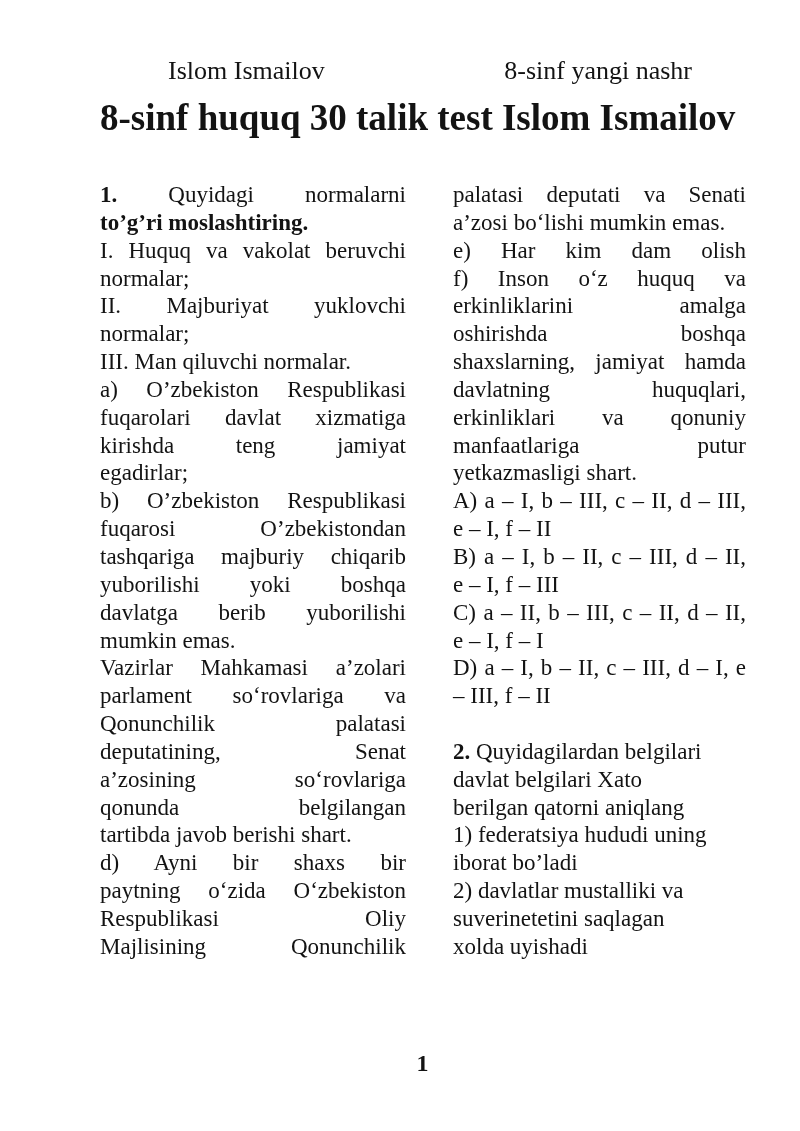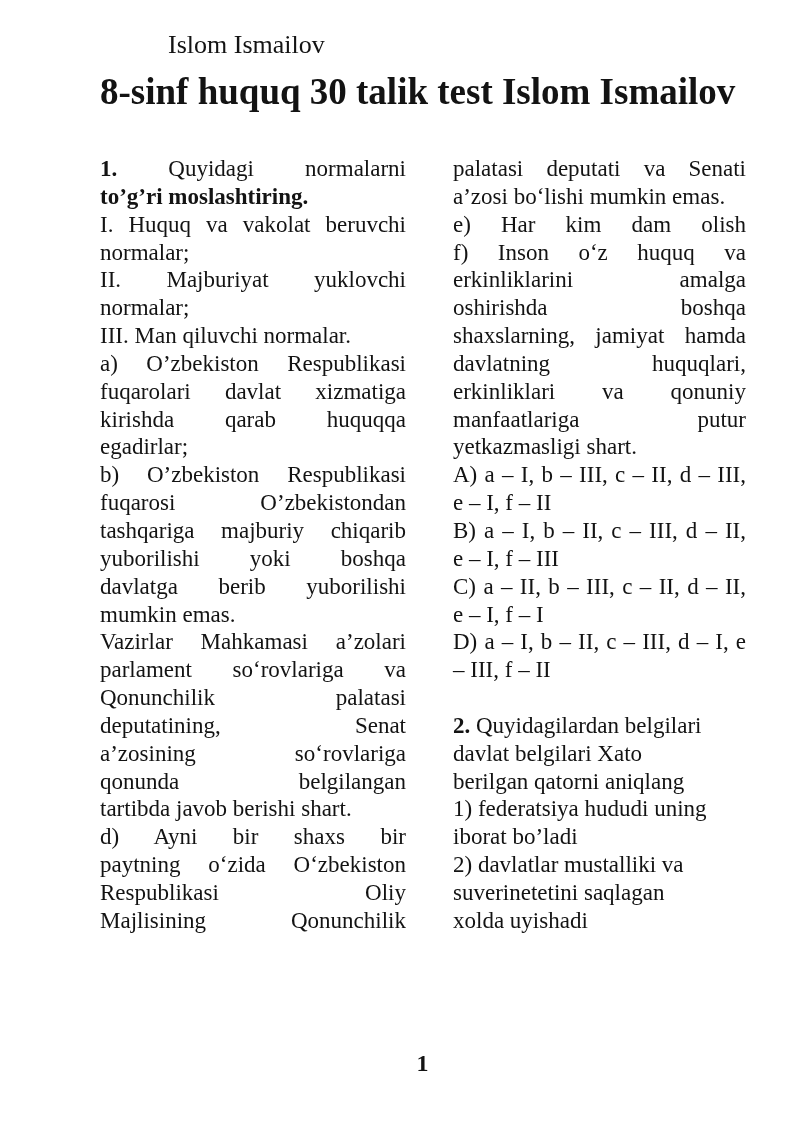--- a/index.html
+++ b/index.html
@@ -8,21 +8,21 @@
     width:800px;height:1131px;
     background:#ffffff;
     color:#131313;
     font-family:"Liberation Serif","DejaVu Serif",serif;
     overflow:hidden;
   }
   .header{
     display:flex;
     justify-content:space-between;
     margin:0 55px 0 100px;
-    padding-top:29px;
+    padding-top:55px;
     font-size:26px;
     line-height:31px;
     white-space:nowrap;
   }
   .header .hleft{margin-left:68px;}
   .header .hright{margin-right:53px;}
   .title{
     margin:13px 55px 0 100px;
     font-size:37px;
     line-height:37px;
@@ -58,36 +58,37 @@
     font-size:24px;
     font-weight:bold;
   }
 </style>
 </head>
 <body>
 
 <div class="page">
   <div class="header">
     <span class="hleft">Islom Ismailov</span>
+    <span class="hright">8-sinf yangi nashr</span>
   </div>
 
   <div class="title">8-sinf huquq 30 talik test Islom Ismailov</div>
 
   <div class="columns">
     <div class="col col-left" id="col-left">
         <div class="line j"><b>1.</b><span> Quyidagi normalarni</span></div>
         <div class="line"><b>to’g’ri moslashtiring.</b></div>
         <div class="line j"><span>I. Huquq va vakolat beruvchi</span></div>
         <div class="line"><span>normalar;</span></div>
         <div class="line j"><span>II. Majburiyat yuklovchi</span></div>
         <div class="line"><span>normalar;</span></div>
         <div class="line"><span>III. Man qiluvchi normalar.</span></div>
         <div class="line j"><span>a) O’zbekiston Respublikasi</span></div>
         <div class="line j"><span>fuqarolari davlat xizmatiga</span></div>
-        <div class="line j"><span>kirishda qarab huquqqa</span></div>
+        <div class="line j"><span>kirishda teng jamiyat</span></div>
         <div class="line"><span>egadirlar;</span></div>
         <div class="line j"><span>b) O’zbekiston Respublikasi</span></div>
         <div class="line j"><span>fuqarosi O’zbekistondan</span></div>
         <div class="line j"><span>tashqariga majburiy chiqarib</span></div>
         <div class="line j"><span>yuborilishi yoki boshqa</span></div>
         <div class="line j"><span>davlatga berib yuborilishi</span></div>
         <div class="line"><span>mumkin emas.</span></div>
         <div class="line j"><span>Vazirlar Mahkamasi a’zolari</span></div>
         <div class="line j"><span>parlament so‘rovlariga va</span></div>
         <div class="line j"><span>Qonunchilik palatasi</span></div>

